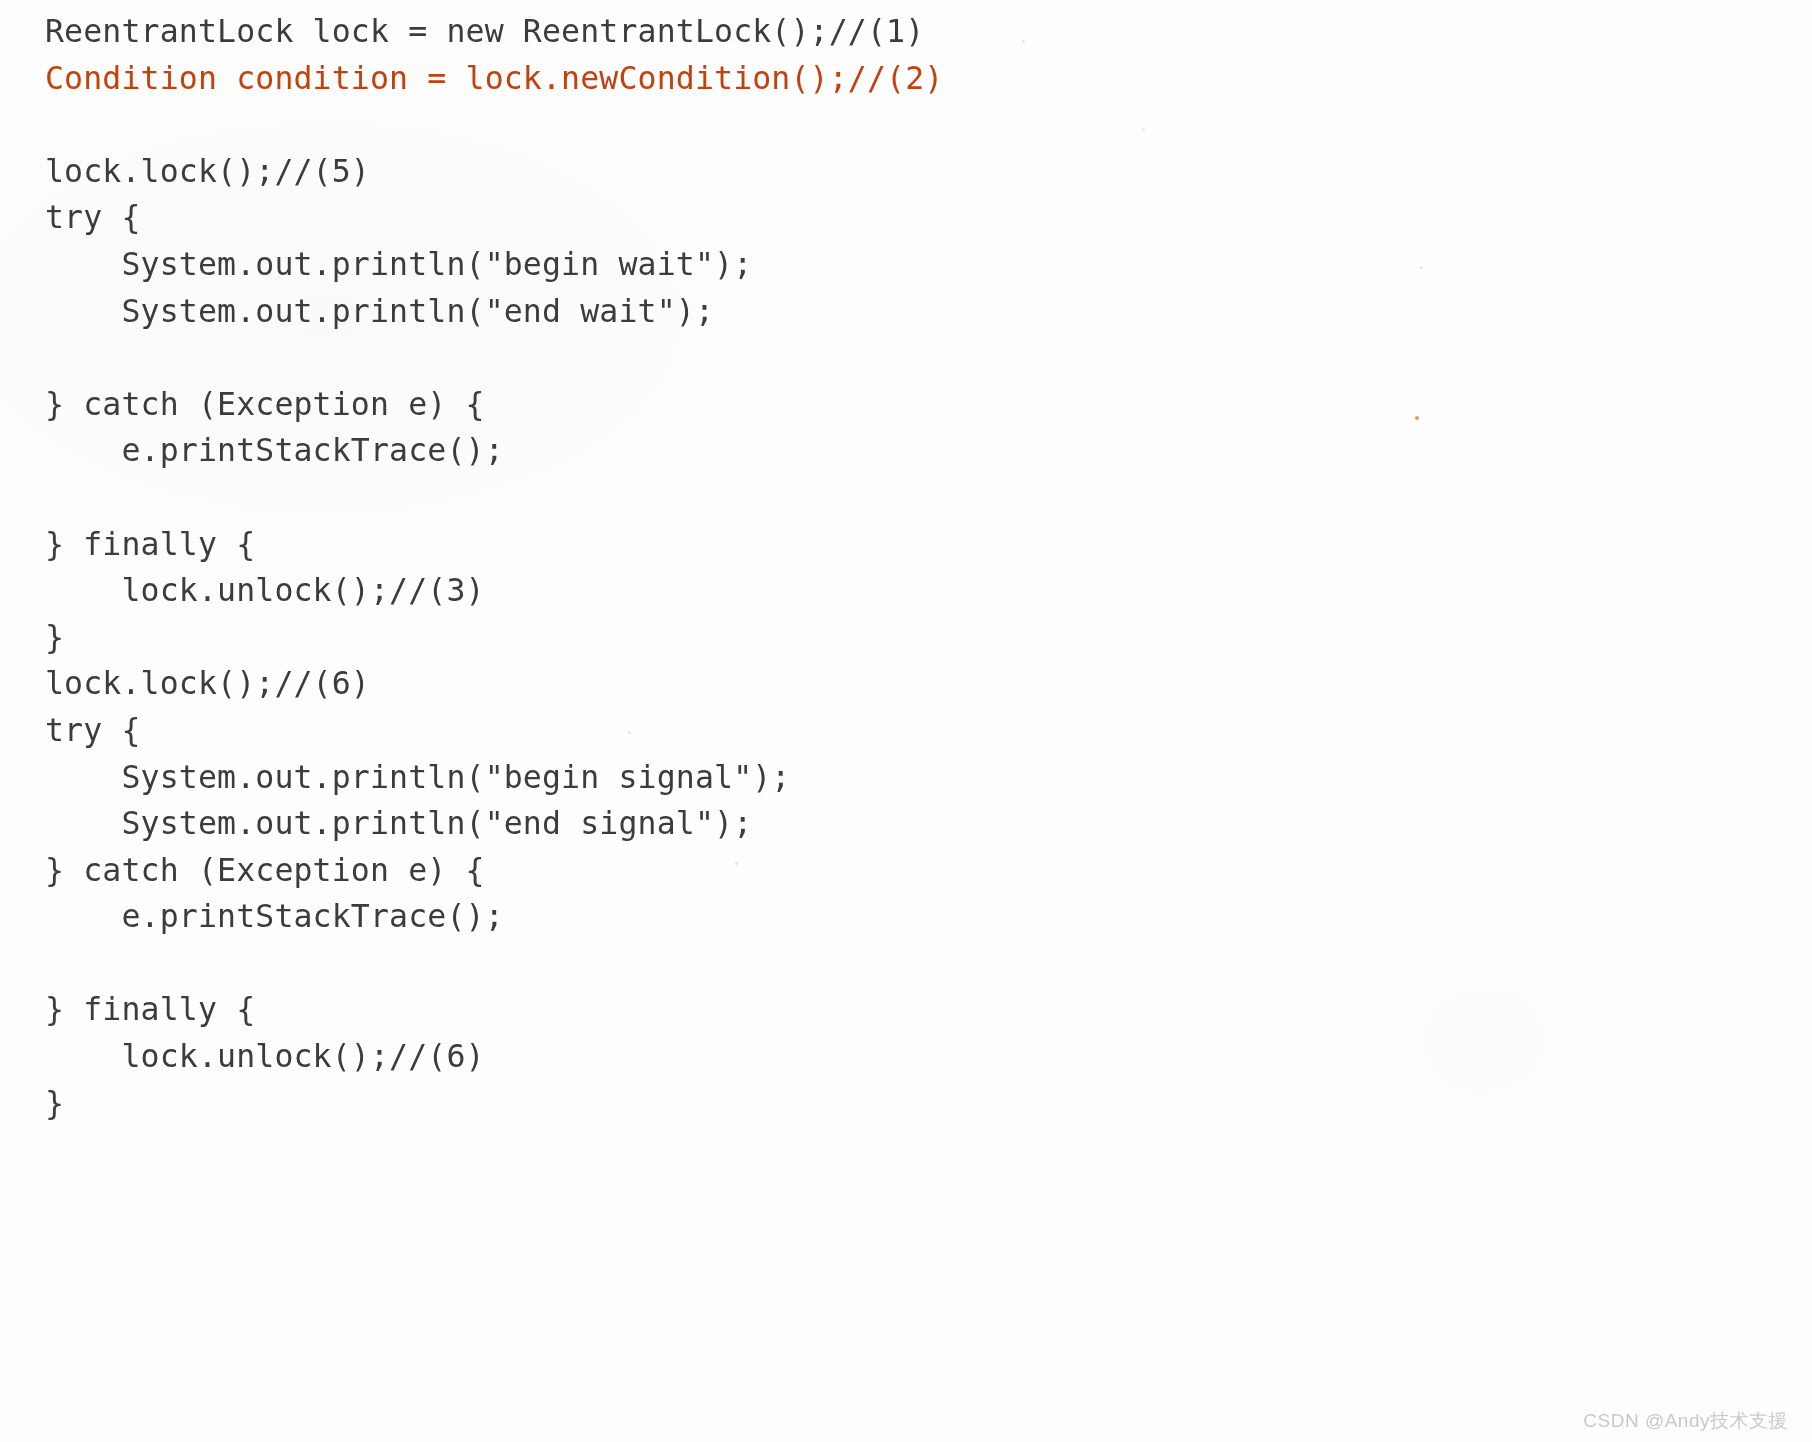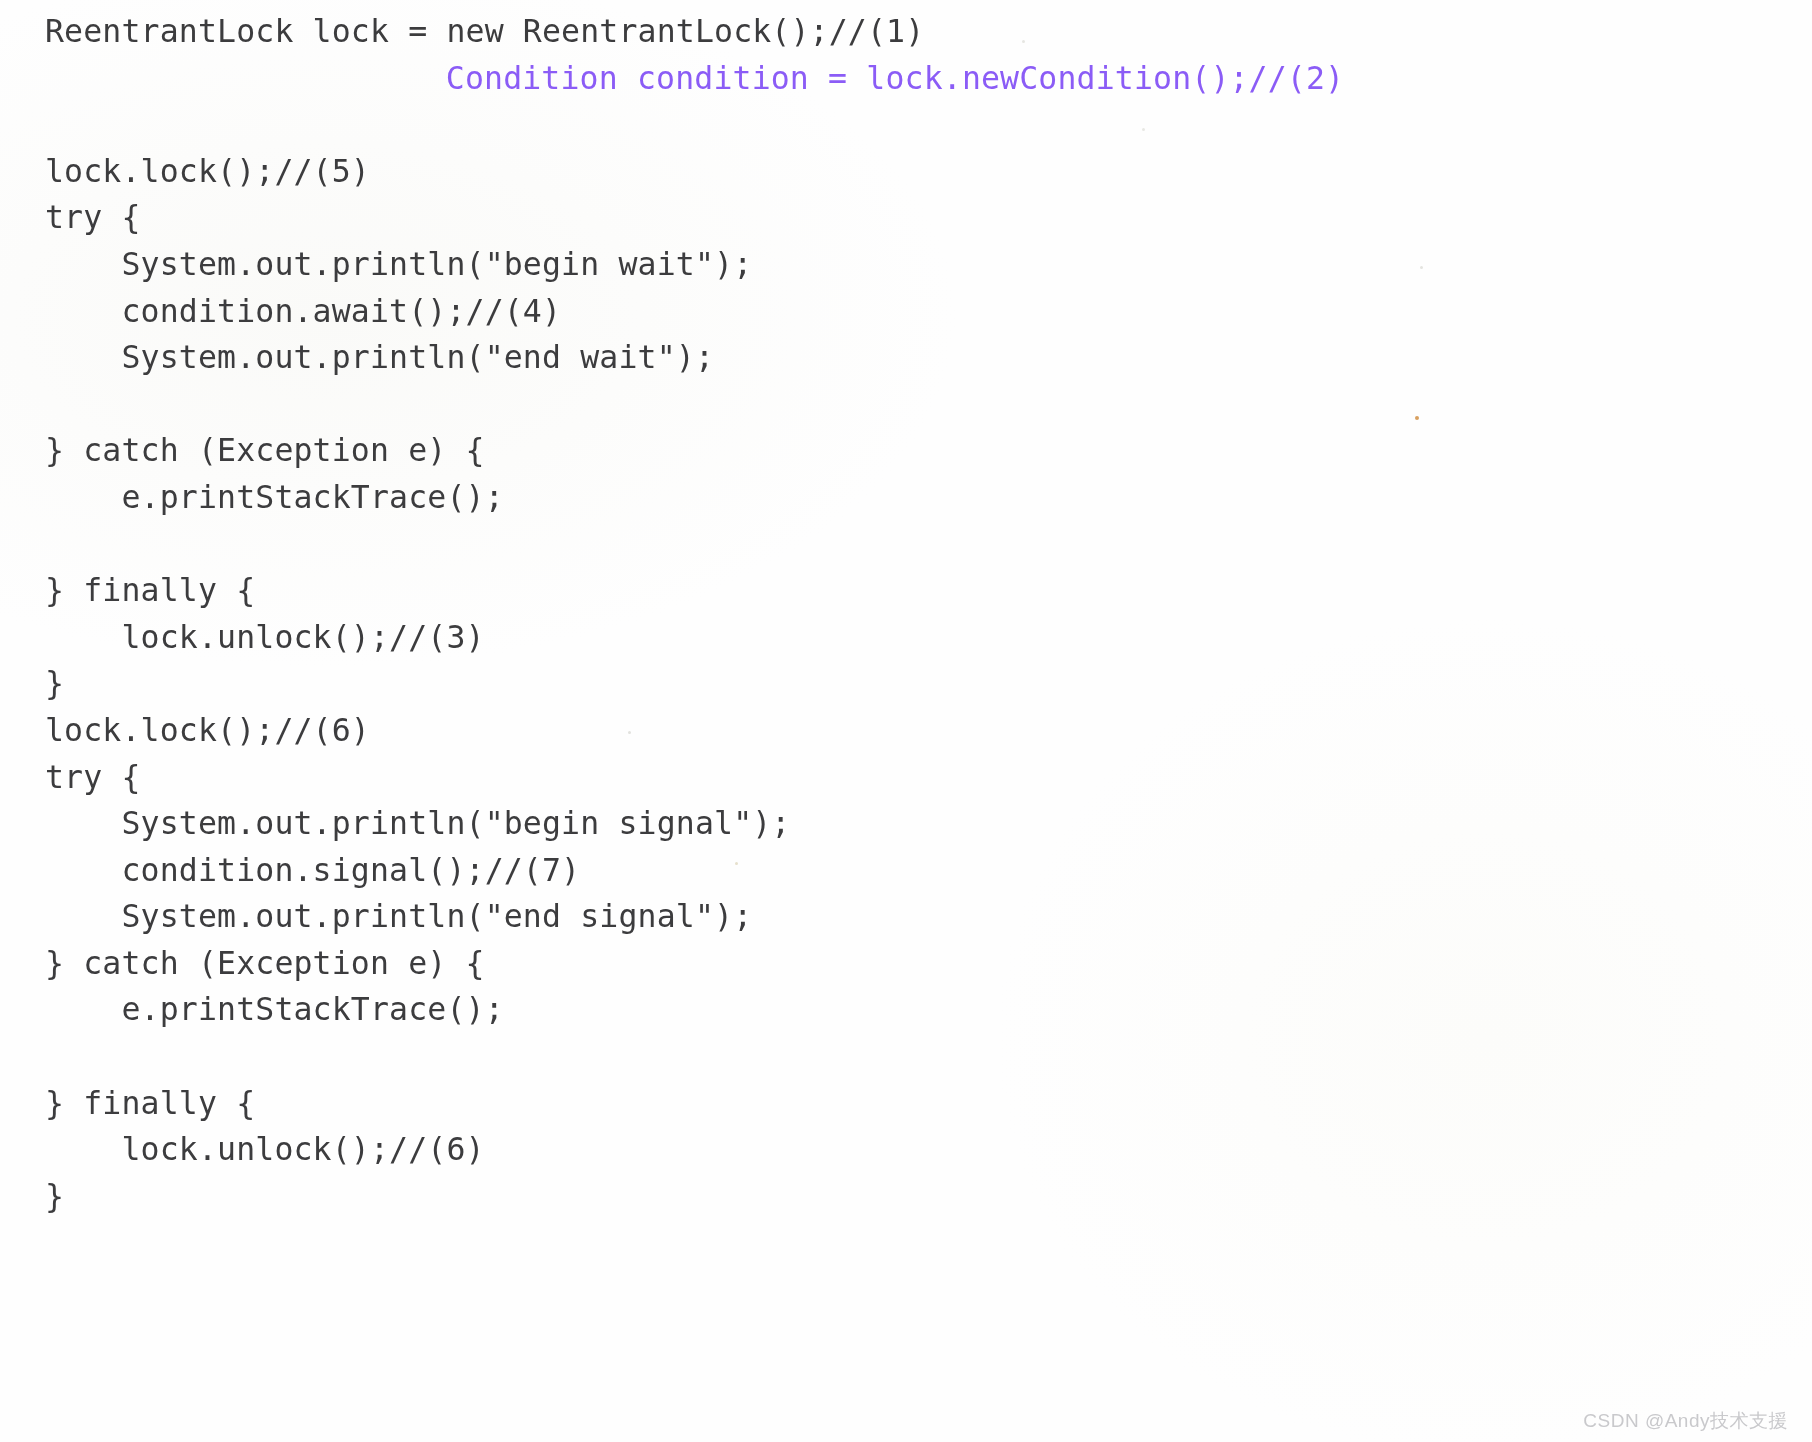--- a/index.html
+++ b/index.html
@@ -67,38 +67,36 @@
 </style>
 </head>
 <body>
 
 <div id="page" style="background: rgb(254, 254, 254);">
 
   <div id="paper-texture"></div>
 
   <div id="code-block">
       <div class="code-line" style="color: rgb(60, 60, 62);">ReentrantLock lock = new ReentrantLock();//(1)</div>
-      <div class="code-line" style="color: #8b5cf6; text-align: center;">Condition condition = lock.newCondition();//(2)</div>
+      <div class="code-line" style="color: #c2410c;">Condition condition = lock.newCondition();//(2)</div>
       <div class="code-line blank" style="color: rgb(60, 60, 62);"></div>
       <div class="code-line" style="color: rgb(60, 60, 62);">lock.lock();//(5)</div>
       <div class="code-line" style="color: rgb(60, 60, 62);">try {</div>
       <div class="code-line" style="color: rgb(60, 60, 62);">    System.out.println("begin wait");</div>
-      <div class="code-line" style="color: rgb(60, 60, 62);">    condition.await();//(4)</div>
       <div class="code-line" style="color: rgb(60, 60, 62);">    System.out.println("end wait");</div>
       <div class="code-line blank" style="color: rgb(60, 60, 62);"></div>
       <div class="code-line" style="color: rgb(60, 60, 62);">} catch (Exception e) {</div>
       <div class="code-line" style="color: rgb(60, 60, 62);">    e.printStackTrace();</div>
       <div class="code-line blank" style="color: rgb(60, 60, 62);"></div>
       <div class="code-line" style="color: rgb(60, 60, 62);">} finally {</div>
       <div class="code-line" style="color: rgb(60, 60, 62);">    lock.unlock();//(3)</div>
       <div class="code-line" style="color: rgb(60, 60, 62);">}</div>
       <div class="code-line" style="color: rgb(60, 60, 62);">lock.lock();//(6)</div>
       <div class="code-line" style="color: rgb(60, 60, 62);">try {</div>
       <div class="code-line" style="color: rgb(60, 60, 62);">    System.out.println("begin signal");</div>
-      <div class="code-line" style="color: rgb(60, 60, 62);">    condition.signal();//(7)</div>
       <div class="code-line" style="color: rgb(60, 60, 62);">    System.out.println("end signal");</div>
       <div class="code-line" style="color: rgb(60, 60, 62);">} catch (Exception e) {</div>
       <div class="code-line" style="color: rgb(60, 60, 62);">    e.printStackTrace();</div>
       <div class="code-line blank" style="color: rgb(60, 60, 62);"></div>
       <div class="code-line" style="color: rgb(60, 60, 62);">} finally {</div>
       <div class="code-line" style="color: rgb(60, 60, 62);">    lock.unlock();//(6)</div>
       <div class="code-line" style="color: rgb(60, 60, 62);">}</div>
     </div>
 
   <div id="speck-layer">

